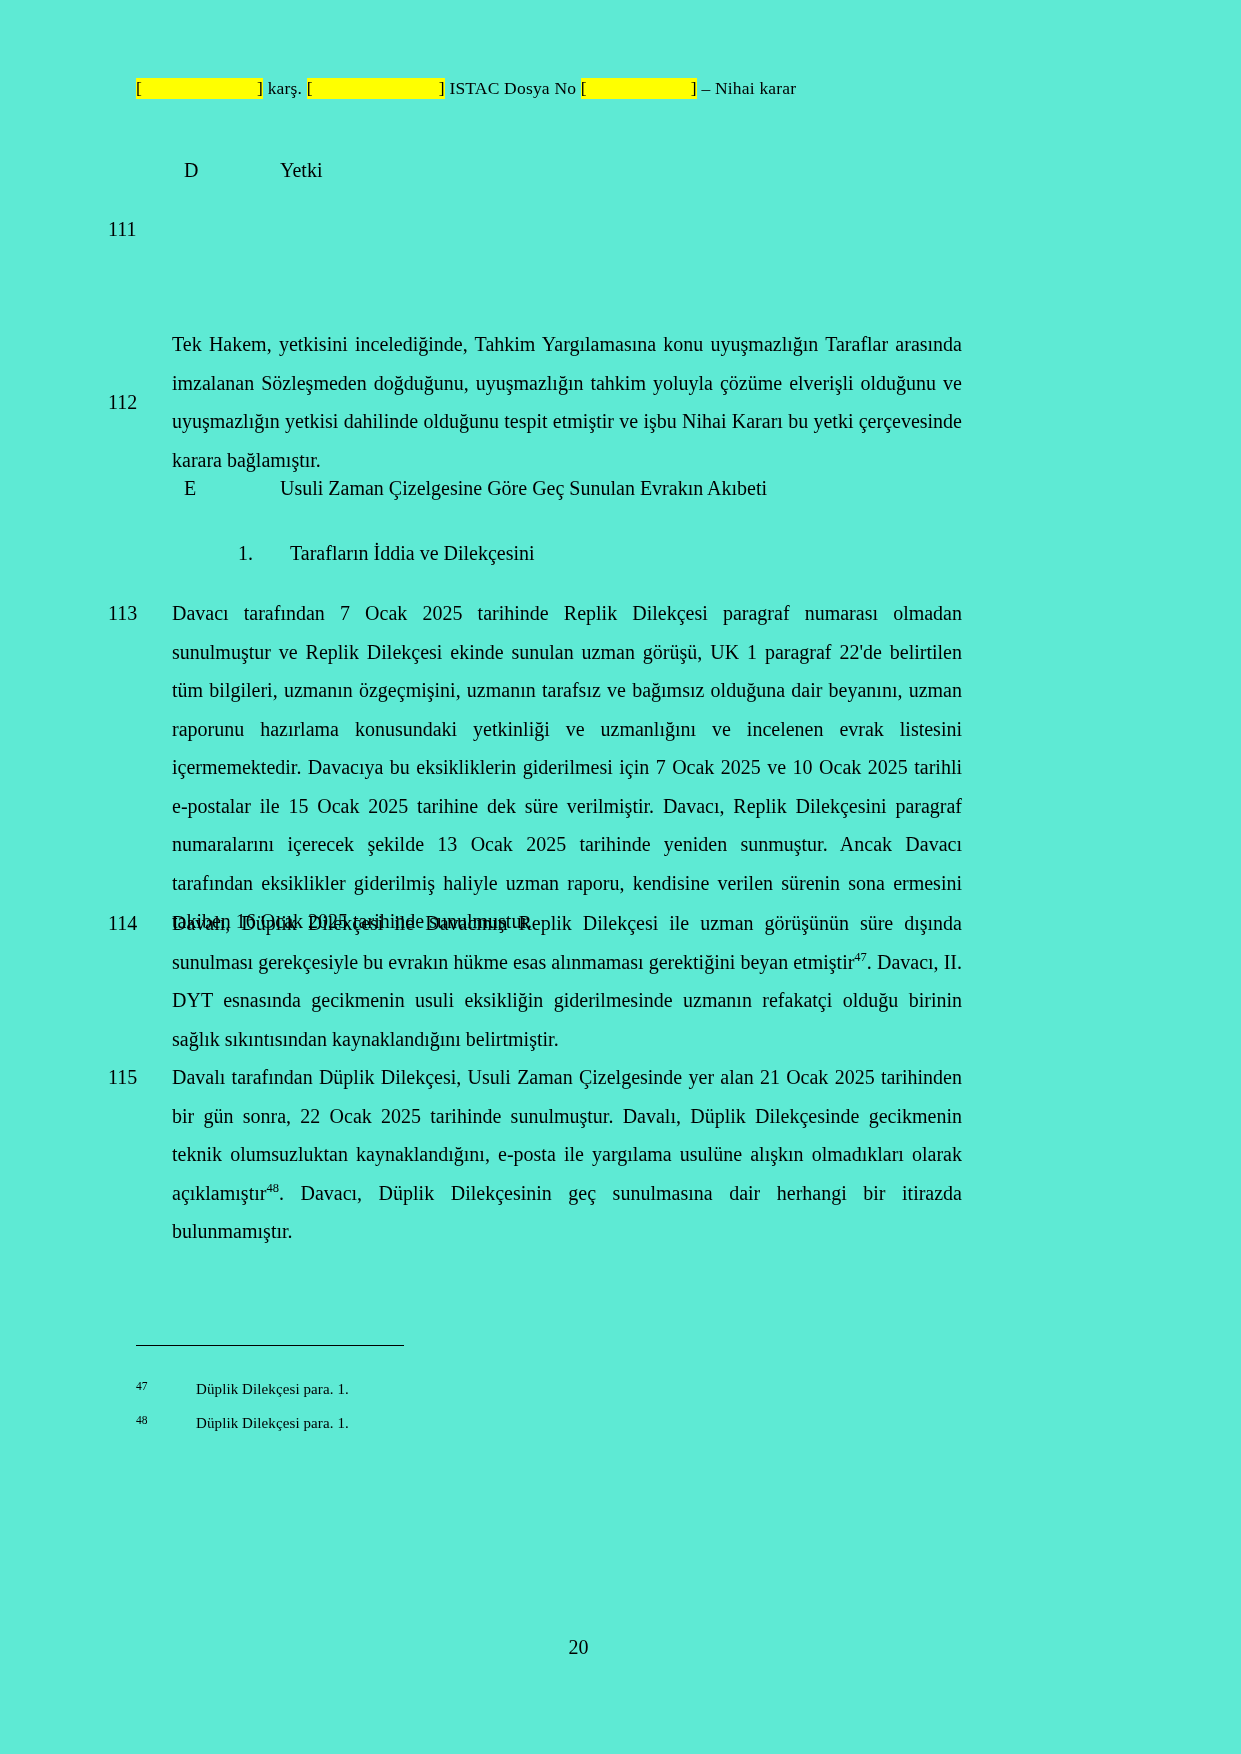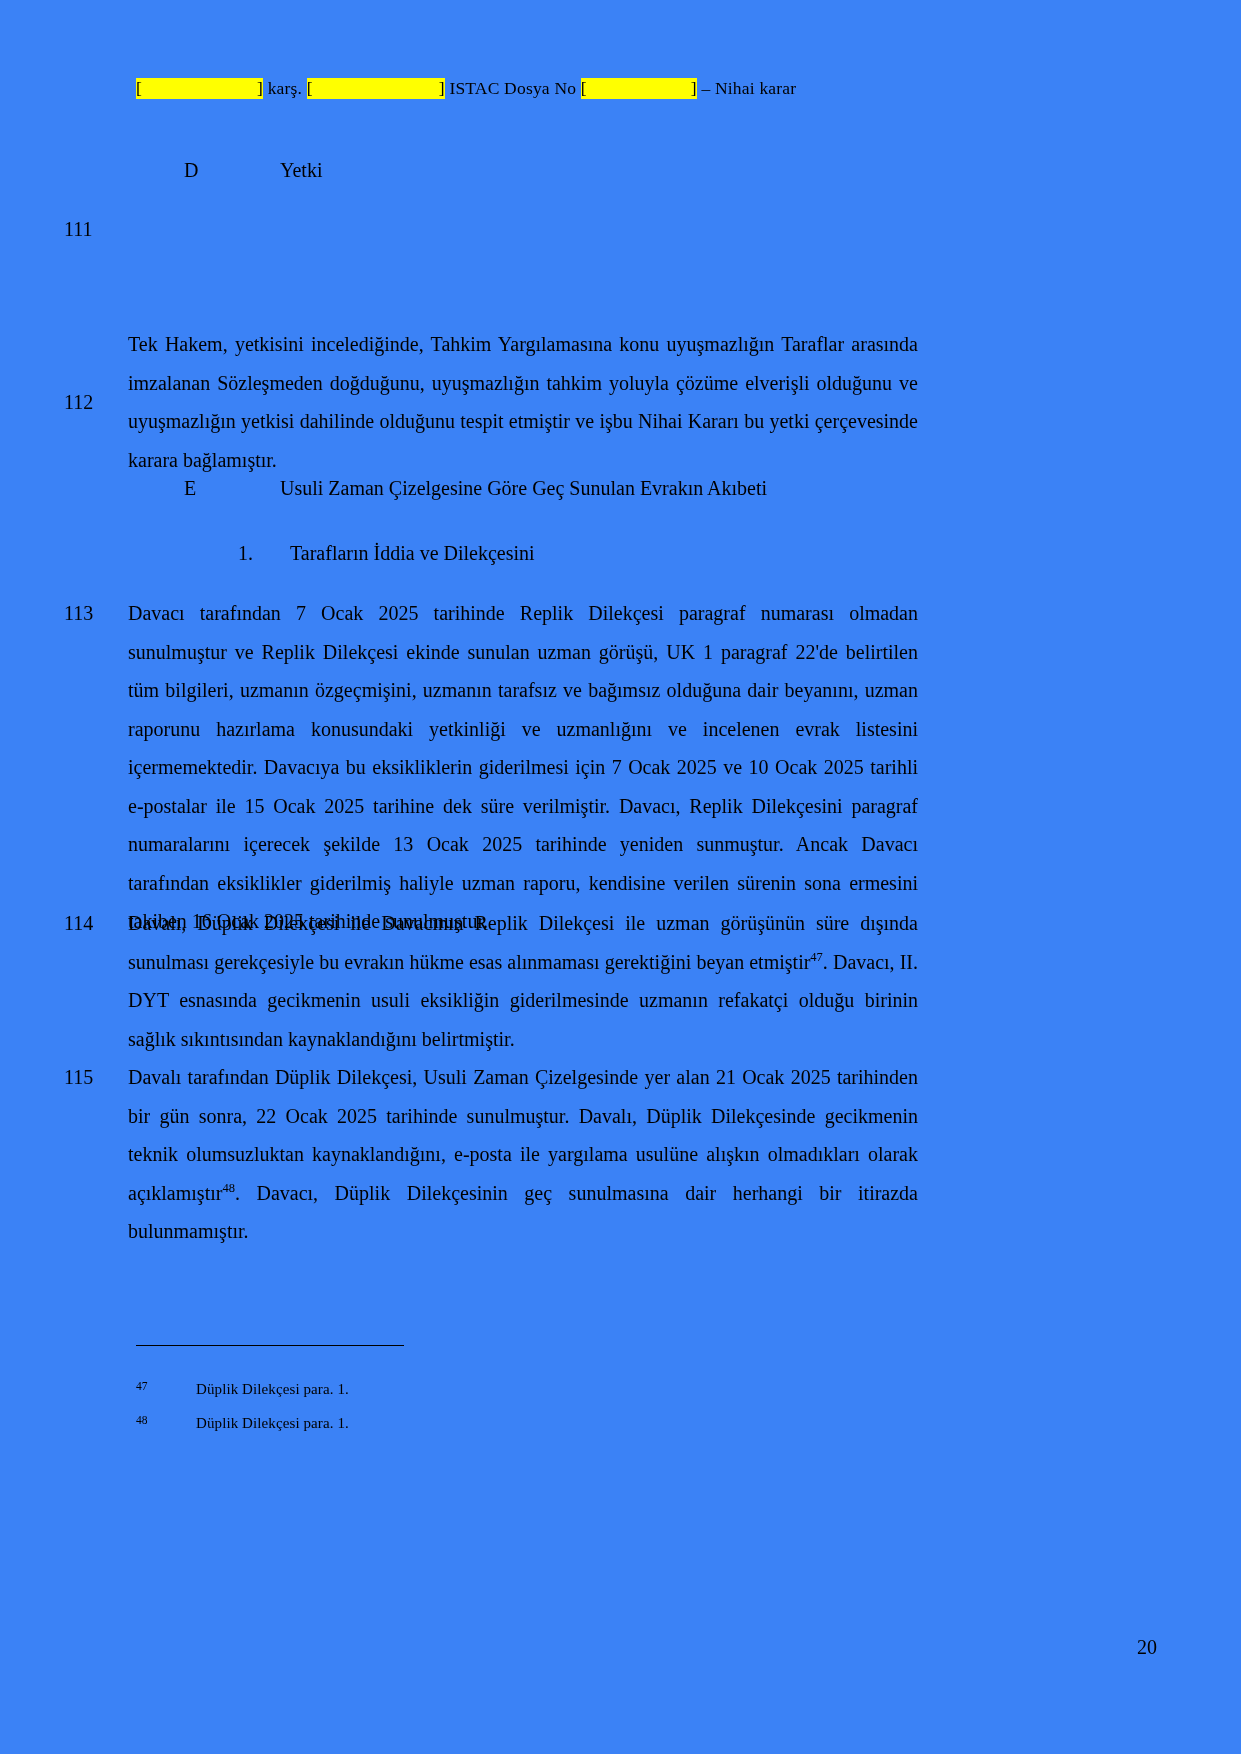--- a/index.html
+++ b/index.html
@@ -11,21 +11,21 @@
   body {
     font-family: "Liberation Serif", "DejaVu Serif", serif;
     color: #000000;
     -webkit-font-smoothing: antialiased;
   }
   .page {
     position: relative;
     width: 1241px;
     height: 1754px;
     margin: 0 auto;
-    background: #3b82f6;
+    background: #5eead4;
     box-sizing: border-box;
     overflow: hidden;
   }
 
   
   .doc-header {
     position: absolute;
     left: 136px;
     top: 78px;
     width: 980px;
@@ -85,21 +85,21 @@
   
   .para {
     display: flex;
     margin: 0;
     padding: 0;
     font-size: 20px;
   }
   .para .para-num {
     flex: 0 0 64px;
     width: 64px;
-    margin-left: 64px;
+    margin-left: 108px;
     line-height: 38.5px;
     font-size: 20px;
   }
   .para .para-text {
     flex: 1 1 auto;
     width: 790px;
     max-width: 790px;
     margin-right: 125px;
     text-align: justify;
     text-justify: inter-word;
@@ -146,21 +146,21 @@
   .footnote .fn-text {
     flex: 1 1 auto;
   }
 
   
   .page-number {
     position: absolute;
     left: 0;
     top: 1637px;
     width: 1157px;
-    text-align: right;
+    text-align: center;
     font-size: 20px;
     line-height: 1;
   }
 
   
   .abs { position: absolute; left: 0; width: 1241px; }
 </style>
 </head>
 <body>
 

